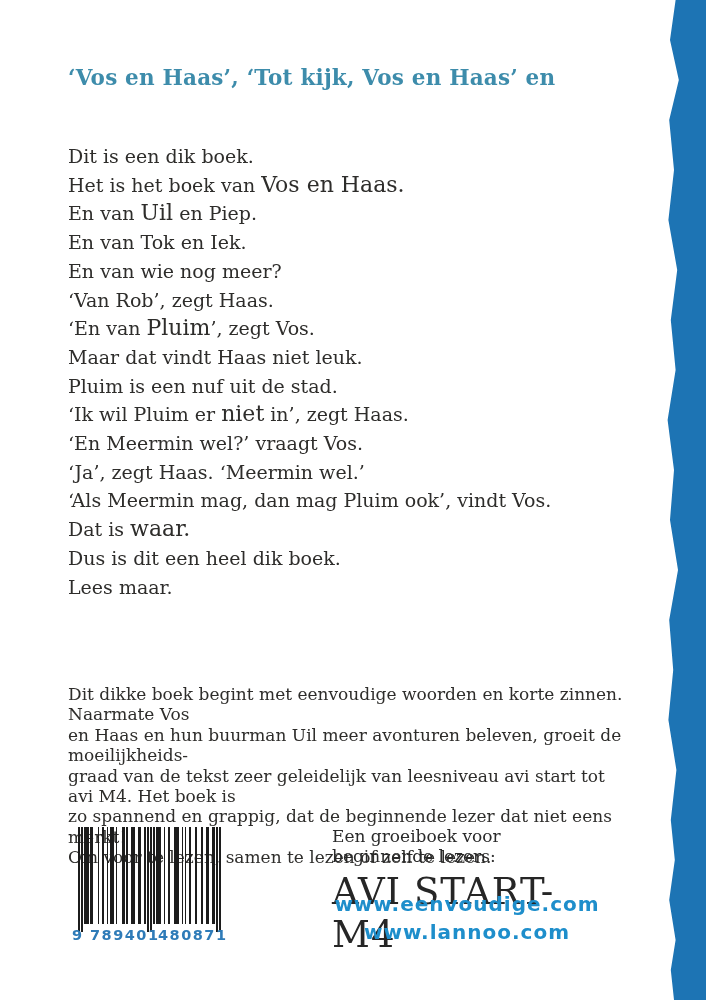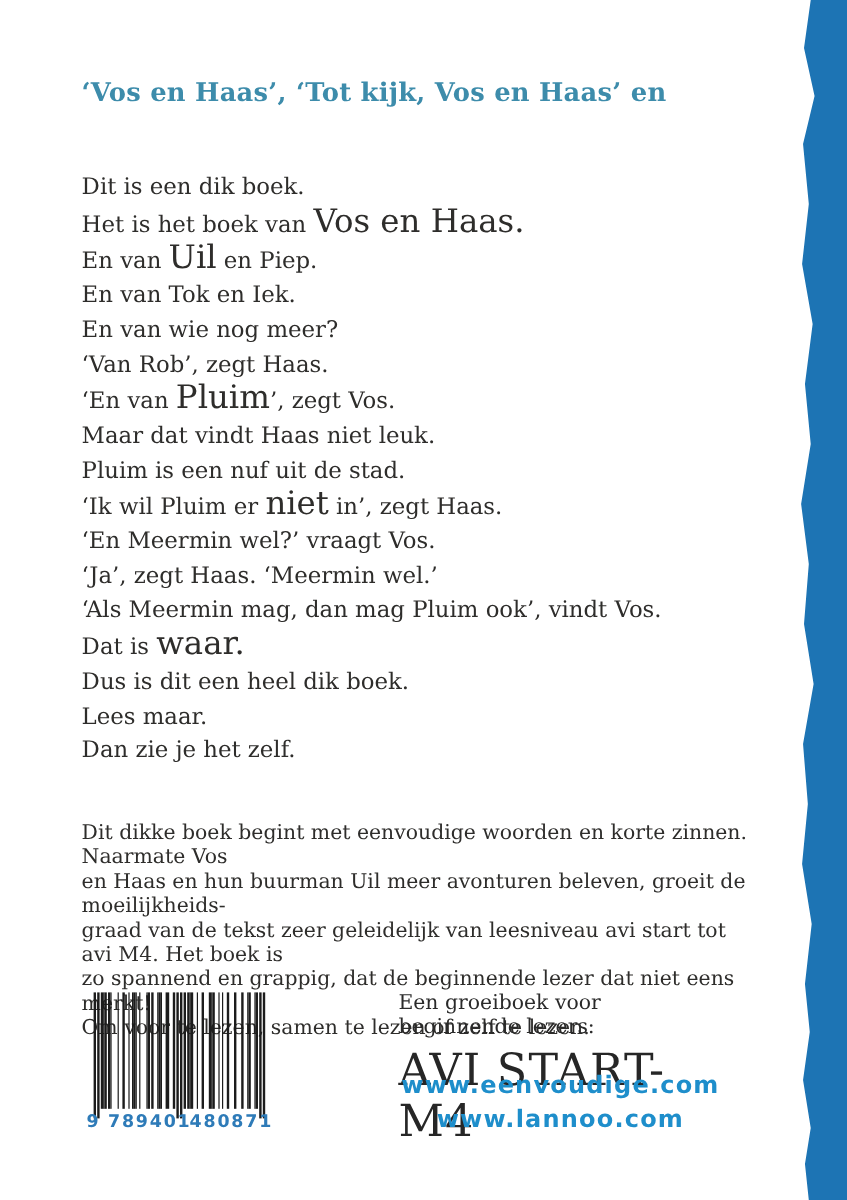--- a/index.html
+++ b/index.html
@@ -26,21 +26,21 @@
   .heading{
     position:absolute; left:68px; top:63px; width:560px;
     font-size:21.5px; line-height:30px; font-weight:bold;
     color:#3d8cab; letter-spacing:0.2px;
   }
   .story{
     position:absolute; left:68px; top:142px; width:560px;
     font-size:19px; line-height:28.7px;
   }
   .story .line{white-space:nowrap;}
-  .story .big{font-size:27px;}
+  .story .big{font-size:22px;}
   .about{
     position:absolute; left:68px; top:684px; width:560px;
     font-size:17px; line-height:20.4px;
     white-space:pre-line;
   }
   .growth-block{
     position:absolute; left:332px; top:826px; width:270px;
     text-align:left;
   }
   .growth-label{font-size:17px; color:#2a2a2a;}
@@ -91,21 +91,20 @@
       <div class="line"><span>‘En van </span><span class="big">Pluim</span><span>’, zegt Vos.</span></div>
       <div class="line"><span>Maar dat vindt Haas niet leuk.</span></div>
       <div class="line"><span>Pluim is een nuf uit de stad.</span></div>
       <div class="line"><span>‘Ik wil Pluim er </span><span class="big">niet</span><span> in’, zegt Haas.</span></div>
       <div class="line"><span>‘En Meermin wel?’ vraagt Vos.</span></div>
       <div class="line"><span>‘Ja’, zegt Haas. ‘Meermin wel.’</span></div>
       <div class="line"><span>‘Als Meermin mag, dan mag Pluim ook’, vindt Vos.</span></div>
       <div class="line"><span>Dat is </span><span class="big">waar.</span></div>
       <div class="line"><span>Dus is dit een heel dik boek.</span></div>
       <div class="line"><span>Lees maar.</span></div>
-      <div class="line"><span>Dan zie je het zelf.</span></div>
     </div>
 
   <div class="about">Dit dikke boek begint met eenvoudige woorden en korte zinnen. Naarmate Vos
 en Haas en hun buurman Uil meer avonturen beleven, groeit de moeilijkheids-
 graad van de tekst zeer geleidelijk van leesniveau avi start tot avi M4. Het boek is
 zo spannend en grappig, dat de beginnende lezer dat niet eens merkt!
 Om voor te lezen, samen te lezen of zelf te lezen.</div>
 
   <div class="barcode">
     <div class="bars">

